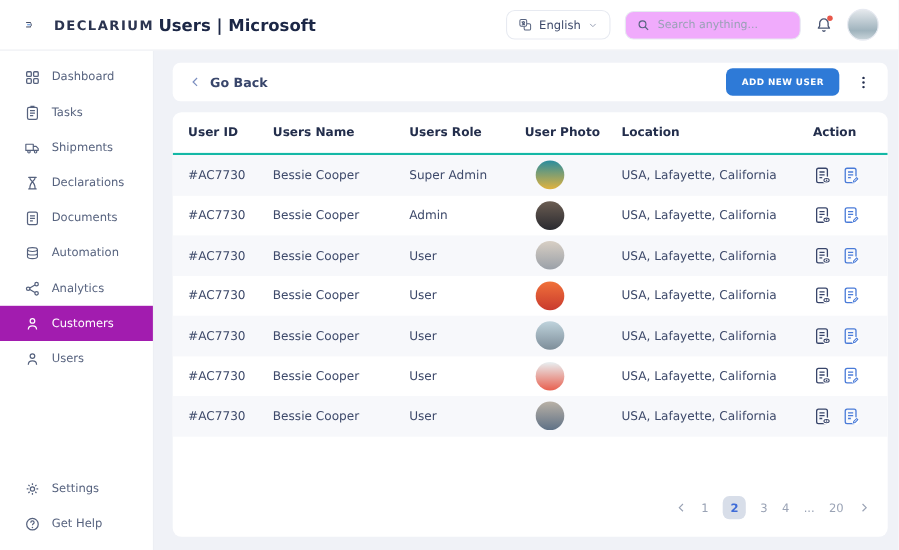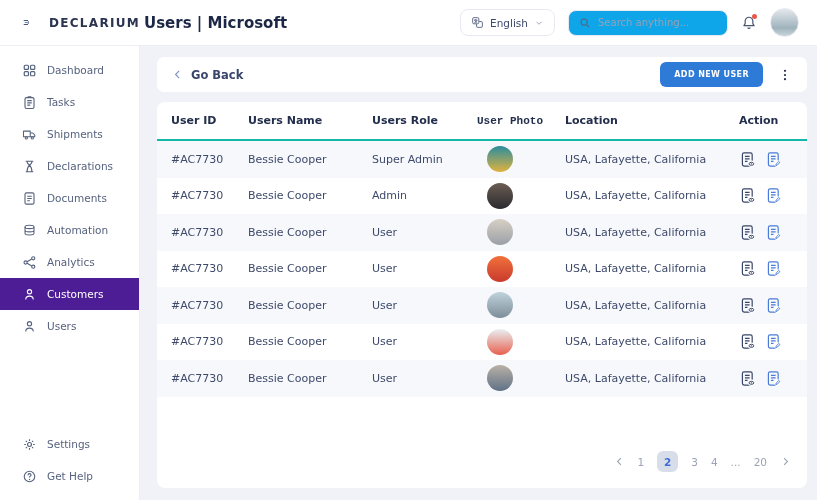--- a/index.html
+++ b/index.html
@@ -17,37 +17,37 @@
   .logo{width:140px;box-sizing:border-box;padding-left:23px;display:flex;align-items:center;gap:19px;}
   .logo .icon{width:15px;height:15px;}
   .logo-text{font-weight:bold;font-size:12px;letter-spacing:1.3px;color:#2b3450;}
   .page-title{margin-left:4px;font-size:15px;font-weight:bold;color:#1c2746;}
   .topbar-right{margin-left:auto;display:flex;align-items:center;gap:13px;padding-right:18px;}
   .lang-pill{display:flex;align-items:center;gap:6px;border:1px solid #e7eaf1;border-radius:8px;
     padding:6px 10px;font-size:10.5px;color:#3e4a6b;cursor:pointer;background:#fff;}
   .lang-pill .icon{width:13px;height:13px;color:#56627e;}
   .lang-pill .chev{width:10px;height:10px;color:#98a1b5;}
   .search-pill{display:flex;align-items:center;gap:7px;border:1px solid #e7eaf1;border-radius:8px;
-    padding:6px 10px;width:138px;background:#0ea5e9;}
+    padding:6px 10px;width:138px;background:#f0abfc;}
   .search-pill .icon{width:12px;height:12px;color:#56627e;flex:none;}
   .search-pill input{border:none;outline:none;font-size:10px;color:#3e4a6b;width:100%;
     font-family:inherit;background:transparent;padding:0;}
   input::placeholder{color:#98a1b5;}
   .bell{position:relative;width:16px;height:16px;color:#4a5572;cursor:pointer;}
   .bell .dot{position:absolute;top:-1px;right:0;width:5px;height:5px;background:#e8574a;border-radius:50%;}
   .avatar{width:27px;height:27px;border-radius:50%;cursor:pointer;
     background:linear-gradient(180deg,#e4e8ec 0%,#9fb3bd 70%,#c9d4da 100%);border:1px solid #e7eaf1;}
 
   
   .sidebar{position:absolute;top:46px;left:0;width:140px;height:454px;background:#fff;
     border-right:1px solid #edeff4;box-sizing:border-box;padding-top:8px;}
   .side-item{display:flex;align-items:center;gap:10px;height:32px;padding-left:22px;
     font-size:10.5px;color:#56627e;cursor:pointer;}
   .side-item .icon{width:15px;height:15px;flex:none;}
-  .side-item.active{background:#4c1d95;color:#fff;}
+  .side-item.active{background:#a21caf;color:#fff;}
   .side-footer{position:absolute;bottom:8px;left:0;width:100%;}
 
   
   .main{position:absolute;left:140px;top:46px;width:677px;height:454px;box-sizing:border-box;
     padding:11px 10px 12px 17px;}
   .toolbar-card{background:#fff;border-radius:7px;height:35px;display:flex;align-items:center;
     padding:0 15px;box-sizing:border-box;justify-content:space-between;}
   .go-back{display:flex;align-items:center;gap:8px;font-size:11.5px;font-weight:bold;
     color:#39466b;cursor:pointer;}
   .go-back .icon{width:11px;height:11px;color:#7c8fc0;}
@@ -58,21 +58,21 @@
   .table-card{position:relative;background:#fff;border-radius:8px;margin-top:10px;height:386px;
     box-sizing:border-box;overflow:hidden;}
   .t-head{display:flex;align-items:center;height:37px;border-bottom:2px solid #14b8a6;
     font-weight:bold;font-size:11px;color:#232e4c;padding-left:14px;}
   .t-row{display:flex;align-items:center;height:36.5px;font-size:11px;color:#3e4a6b;padding-left:14px;}
   .t-row:nth-child(odd){background:#f7f8fb;}
   .c-id{width:77px;flex:none;}
   .c-name{width:124px;flex:none;}
   .c-role{width:105px;flex:none;}
   .c-photo{width:88px;flex:none;box-sizing:border-box;padding-left:10px;display:flex;align-items:center;}
-  .c-photo-h{width:88px;flex:none;font-family:Liberation Mono, monospace;}
+  .c-photo-h{width:88px;flex:none;}
   .c-loc{width:174px;flex:none;}
   .c-act{display:flex;gap:9px;align-items:center;}
   .row-avatar{width:26px;height:26px;border-radius:50%;}
   .act-btn{width:17px;height:17px;cursor:pointer;}
   .act-view{color:#38456a;}
   .act-edit{color:#4a7bd8;}
 
   .pagination{position:absolute;right:16px;bottom:16px;display:flex;align-items:center;gap:13px;
     font-size:10.5px;color:#9aa3b5;}
   .page{cursor:pointer;}

